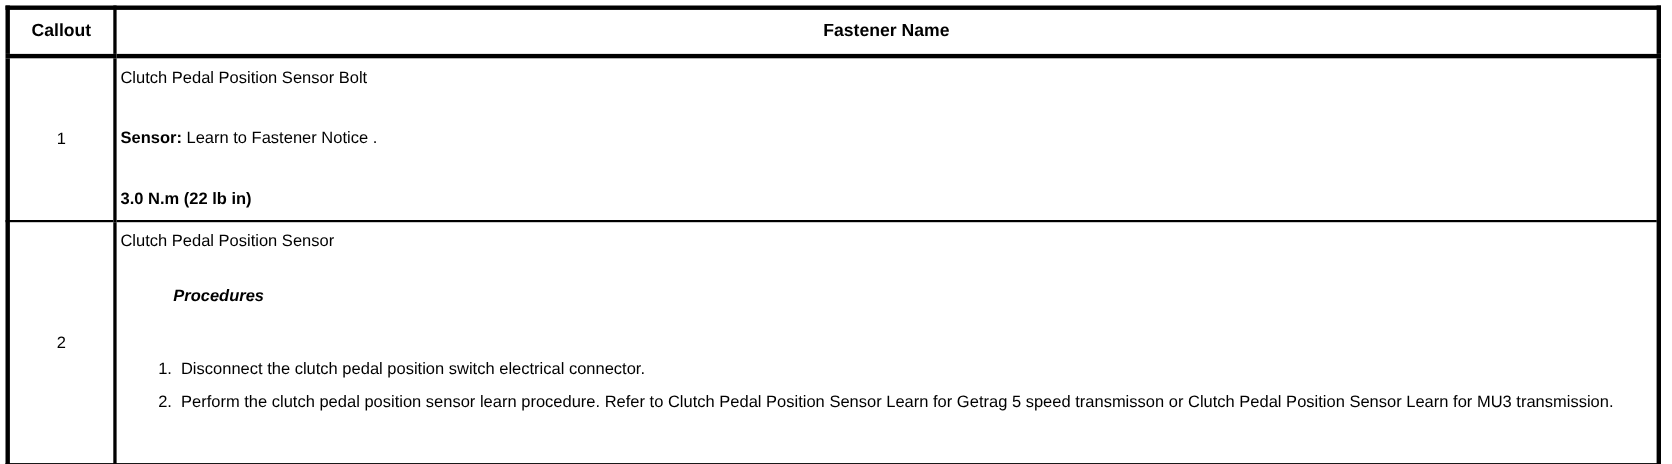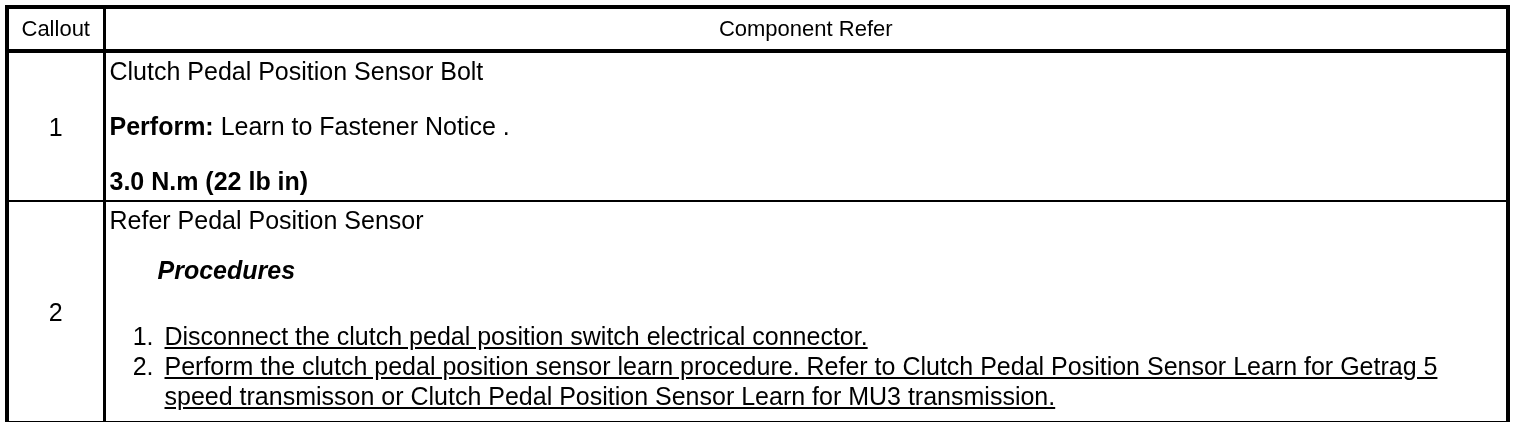--- a/index.html
+++ b/index.html
@@ -18,33 +18,33 @@
     position: absolute;
     left: 5px;
     top: 5px;
     width: 1505px;
     border-collapse: collapse;
     table-layout: fixed;
     border: 4px solid #000000;
   }
   col.col-callout { width: 97px; }
   th {
-    font-size: 22px;
-    font-weight: normal;
+    font-size: 16px;
+    font-weight: bold;
     text-align: center;
     vertical-align: middle;
     height: 40px;
     padding: 0;
     border-bottom: 4px solid #000000;
   }
   th.callout-header {
     border-right: 3px solid #000000;
   }
   td {
-    font-size: 25px;
+    font-size: 15px;
     line-height: 26px;
     vertical-align: top;
     padding: 0;
     margin-top: 32px;
   }
   td.callout-cell {
     text-align: center;
     vertical-align: middle;
     border-right: 3px solid #000000;
   }
@@ -73,48 +73,47 @@
   p.row2-title {
     margin: 0 0 24px 0;
   }
   ol.steps-list {
     margin: 0;
     padding: 0 0 0 51px;
   }
   ol.steps-list li {
     line-height: 30px;
     padding-left: 4px;
-    text-decoration: underline;
   }
 </style>
 </head>
 <body>
 
 <table class="callout-table">
   <colgroup>
     <col class="col-callout">
     <col class="col-component">
   </colgroup>
   <tbody>
       <tr class="header-row">
     <th class="callout-header">Callout</th>
-    <th class="component-header">Component Refer</th>
+    <th class="component-header">Fastener Name</th>
   </tr>
   <tr class="row-1">
     <td class="callout-cell">1</td>
     <td class="content-cell">
       <p>Clutch Pedal Position Sensor Bolt</p>
-      <p><span class="bold">Perform:</span><span> Learn to Fastener Notice .</span></p>
+      <p><span class="bold">Sensor:</span><span> Learn to Fastener Notice .</span></p>
       <p class="bold last">3.0 N.m (22 lb in)</p>
     </td>
   </tr>
   <tr class="row-2">
     <td class="callout-cell">2</td>
     <td class="content-cell">
-      <p class="row2-title">Refer Pedal Position Sensor</p>
+      <p class="row2-title">Clutch Pedal Position Sensor</p>
       <p class="procedures-heading">Procedures</p>
       <ol class="steps-list">
         <li>Disconnect the clutch pedal position switch electrical connector.</li>
         <li>Perform the clutch pedal position sensor learn procedure. Refer to Clutch Pedal Position Sensor Learn for Getrag 5 speed transmisson or Clutch Pedal Position Sensor Learn for MU3 transmission.</li>
       </ol>
     </td>
   </tr>
 </tbody>
   </table>
 

